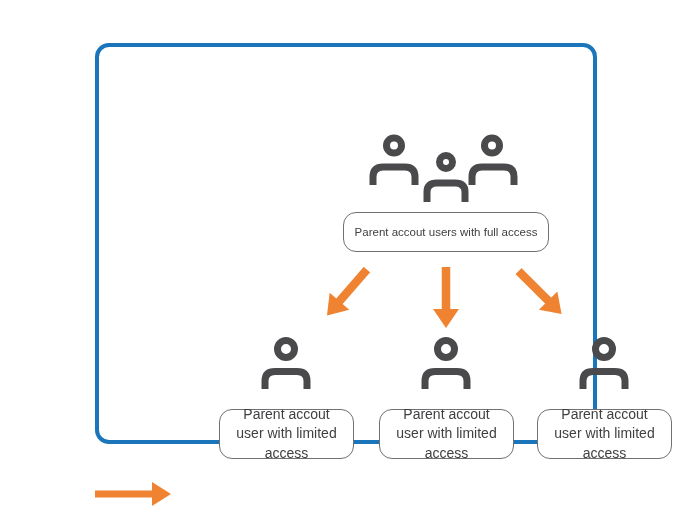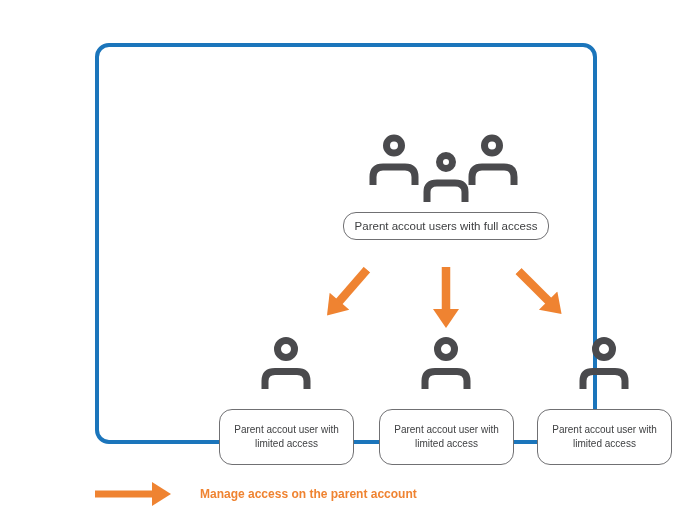--- a/index.html
+++ b/index.html
@@ -45,26 +45,26 @@
   .arrow-right{left:428px;top:215px;transform:rotate(-45deg);}
   .orange-fill{fill:var(--orange);}
 
   .box{
     position:absolute;background:#fff;
     border:1.6px solid var(--box-border);border-radius:13px;
     display:flex;align-items:center;justify-content:center;
     text-align:center;color:var(--text);
   }
   .full-box{
-    left:244px;top:165px;width:206px;height:28px;
+    left:244px;top:165px;width:206px;height:40px;
     font-size:11.5px;white-space:nowrap;
   }
   .limited-box{
-    top:362px;width:135px;height:56px;
-    font-size:10px;line-height:1.38;padding:0 9px;
+    top:362px;width:135px;height:50px;
+    font-size:14px;line-height:1.38;padding:0 9px;
   }
   .lb0{left:120px;}
   .lb1{left:280px;}
   .lb2{left:438px;}
 
   .legend{position:absolute;left:0;top:478px;width:694px;height:32px;}
   .legend-arrow{position:absolute;left:95px;top:4px;width:76px;height:24px;}
   .legend-label{
     position:absolute;left:200px;top:9px;
     font-size:12px;font-weight:700;color:var(--orange);
@@ -135,16 +135,15 @@
       <span>Parent accout user with limited access</span>
     </div>
 
   </div>
 
   <div class="legend">
     <svg class="legend-arrow" viewBox="0 0 76 24" aria-hidden="true">
       <rect class="orange-fill" x="0" y="8.5" width="60" height="7"></rect>
       <polygon class="orange-fill" points="57,0 76,12 57,24"></polygon>
     </svg>
-    <span class="legend-label">Manage access on the parent account</span>
   </div>
 
 </div>
 
 </body></html>

